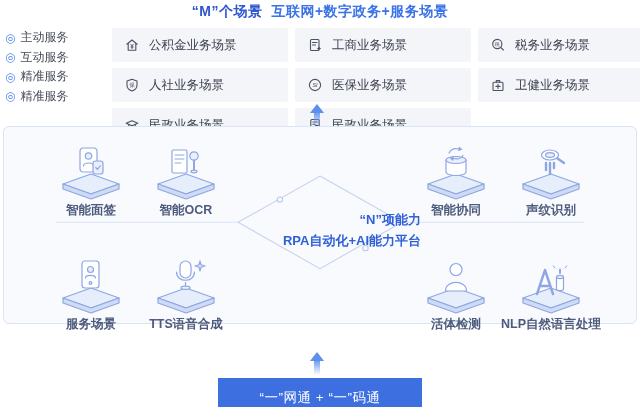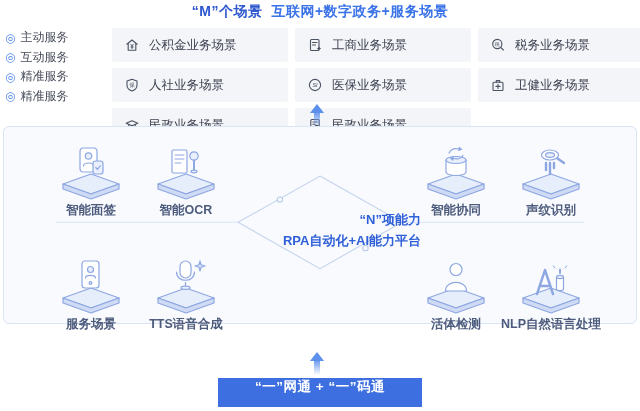--- a/index.html
+++ b/index.html
@@ -31,21 +31,21 @@
   .platform-title{position:absolute;left:217px;top:82px;width:200px;text-align:right;color:#3060d8;font-weight:bold;font-size:13px;line-height:21px;}
 
   .cap{position:absolute;width:110px;text-align:center;}
   .cap svg{display:block;margin:0 auto;}
   .cap .lbl{margin-top:1px;font-size:12.5px;font-weight:bold;color:#4d5b7d;white-space:nowrap;}
   #cap-0{left:32px;top:16px;} #cap-1{left:127px;top:16px;}
   #cap-2{left:397px;top:16px;} #cap-3{left:492px;top:16px;}
   #cap-4{left:32px;top:130px;} #cap-5{left:127px;top:130px;}
   #cap-6{left:397px;top:130px;} #cap-7{left:487px;top:130px;width:120px;}
 
-  .gateway{position:absolute;left:218px;top:378px;width:204px;height:29px;background:var(--button-blue,#3e6fe0);color:#fff;font-size:13.5px;font-weight:bold;display:flex;align-items:flex-start;justify-content:center;letter-spacing:.5px;}
+  .gateway{position:absolute;left:218px;top:378px;width:204px;height:29px;background:var(--button-blue,#3e6fe0);color:#fff;font-size:13.5px;font-weight:normal;display:flex;align-items:flex-end;justify-content:center;letter-spacing:.5px;}
 
   .s-icon{stroke:#4b5263;stroke-width:1.1;fill:none;stroke-linecap:round;stroke-linejoin:round;}
   .s-icon text{stroke:none;fill:#4b5263;}
   .iso{stroke:#8ea7e2;stroke-width:1.2;stroke-linecap:round;stroke-linejoin:round;}
 </style>
 </head>
 <body>
 
 <div class="title">
   <span class="t1">“M”个场景</span><span class="t2">互联网+数字政务+服务场景</span>

